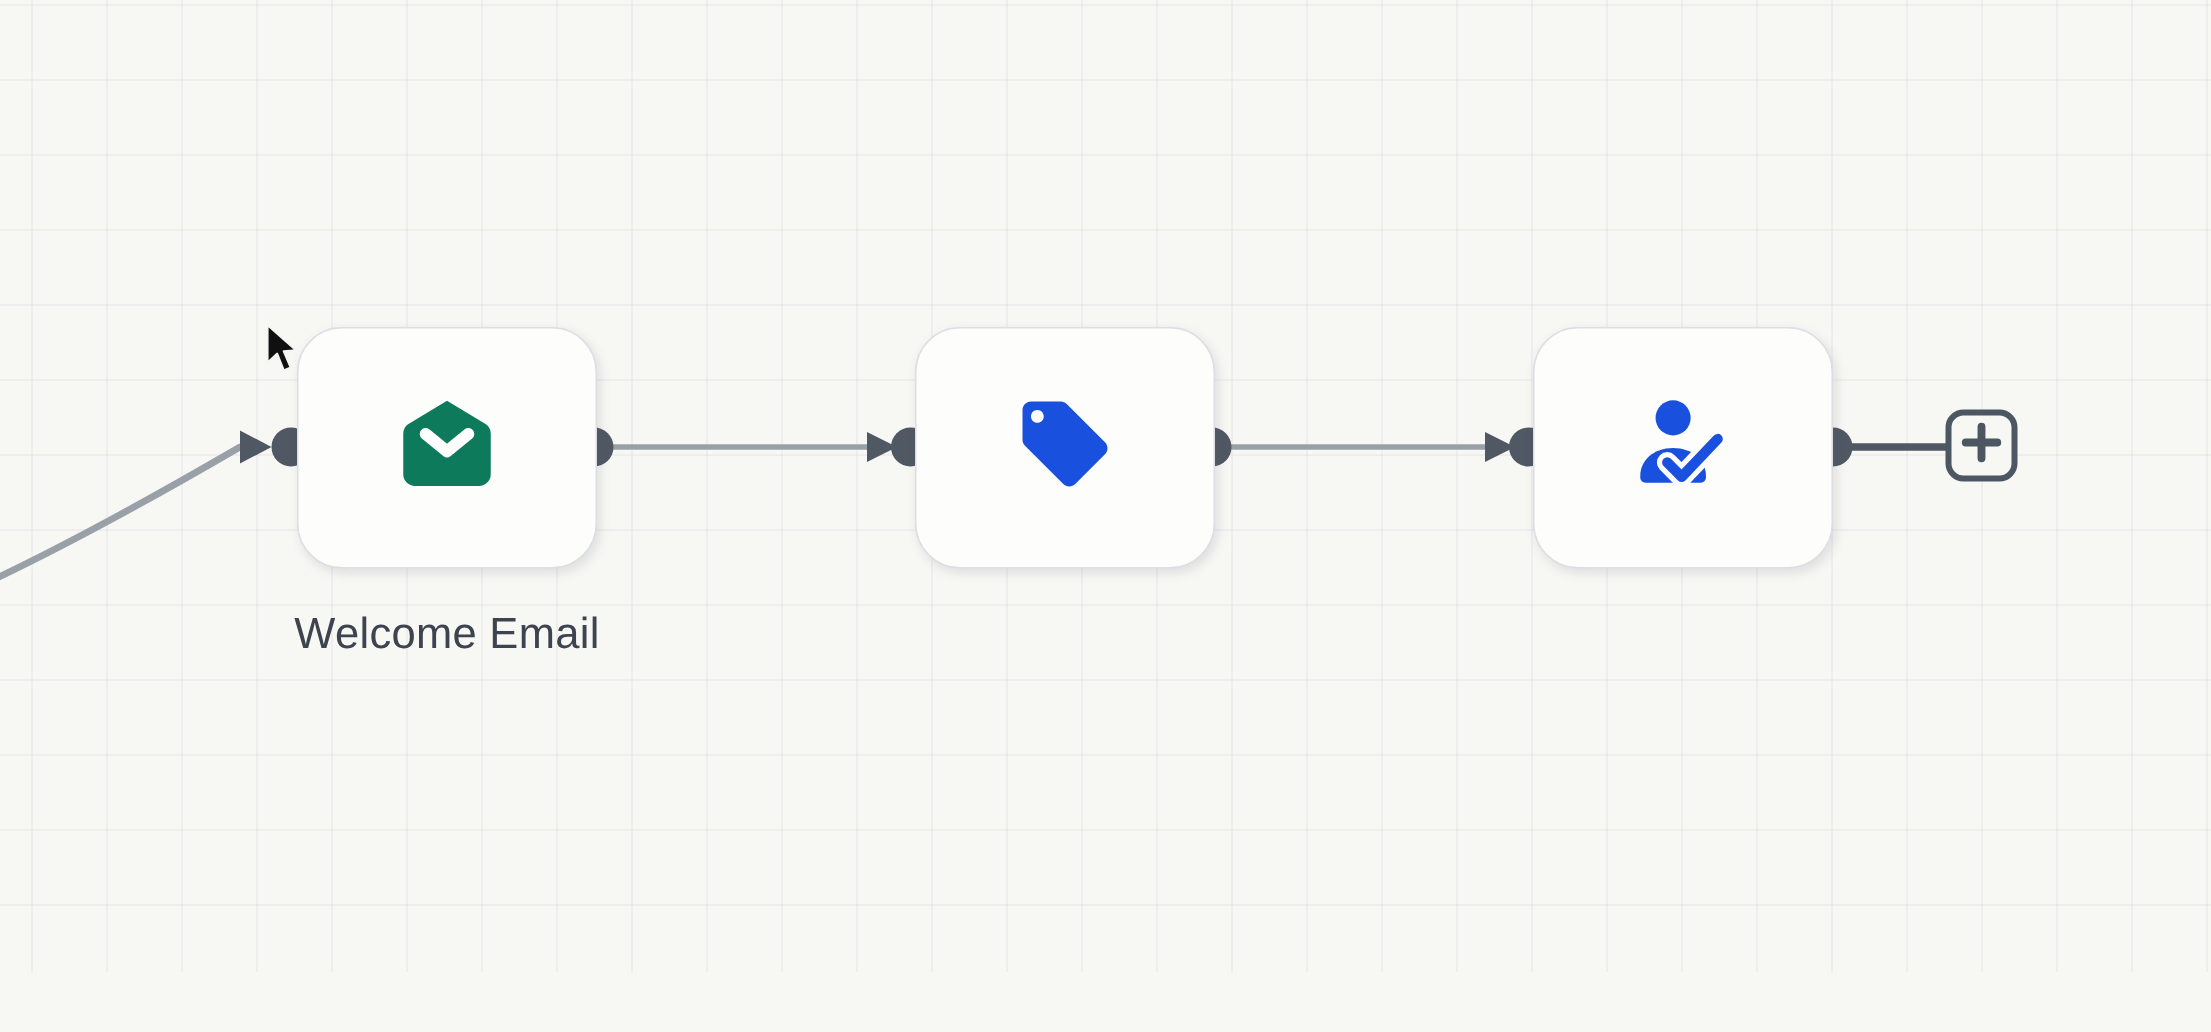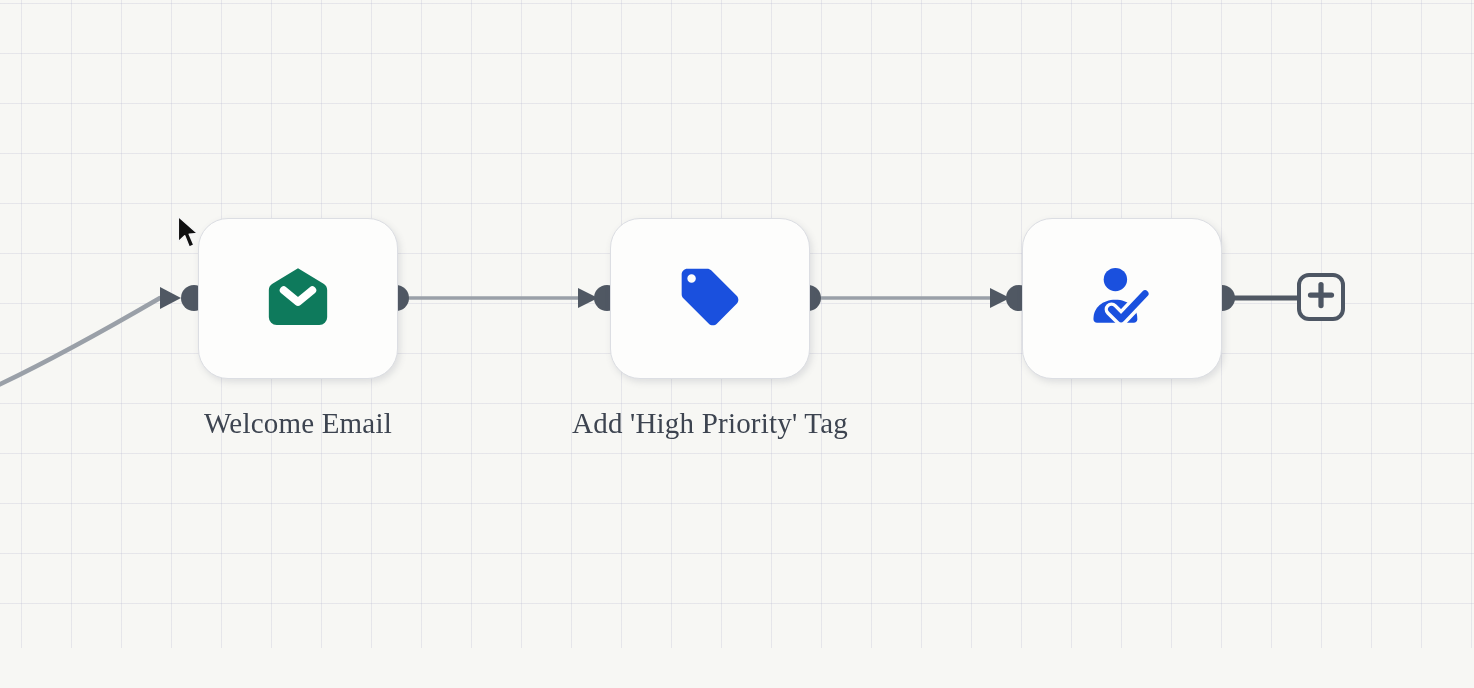--- a/index.html
+++ b/index.html
@@ -17,21 +17,21 @@
   *{box-sizing:border-box;margin:0;padding:0;}
   html,body{width:1474px;height:688px;overflow:hidden;background:var(--canvas-bg);}
   .canvas{
     position:relative;width:1474px;height:648px;
     background-color:var(--canvas-bg);
     background-image:
       linear-gradient(to right, var(--grid-line) 1px, transparent 1px),
       linear-gradient(to bottom, var(--grid-line) 1px, transparent 1px);
     background-size:50px 50px,50px 50px;
     background-position:21px 0px,0px 3px;
-    font-family:Liberation Serif, serif;
+    font-family:Liberation Sans, sans-serif;
   }
   .connections{position:absolute;left:0;top:0;width:1474px;height:688px;}
   .node{
     position:absolute;width:200px;height:161px;top:218px;
     background:var(--node-bg);
     border:1px solid var(--node-border);
     border-radius:30px;
     box-shadow:2px 3px 7px rgba(90,95,110,0.16);
     display:flex;align-items:center;justify-content:center;
   }
@@ -102,21 +102,20 @@
       <svg width="72" height="72" viewBox="0 0 24 24" xmlns="http://www.w3.org/2000/svg">
         <circle cx="9.8" cy="6.2" r="3.9" fill="#1a50de"></circle>
         <path d="M9.8 12.9 C5.5 12.9 2.5 15.6 2.5 19.1 V19.4 C2.5 20.1 3 20.6 3.7 20.6 H15.9 C16.6 20.6 17.1 20.1 17.1 19.4 V19.1 C17.1 15.6 14.1 12.9 9.8 12.9 Z" fill="#1a50de"></path>
         <polyline points="8.5,16.1 11.7,19.3 19.7,10.9" fill="none" stroke="#fdfdfc" stroke-width="4.6" stroke-linecap="round" stroke-linejoin="round"></polyline>
         <polyline points="8.5,16.1 11.7,19.3 19.7,10.9" fill="none" stroke="#1a50de" stroke-width="2.3" stroke-linecap="round" stroke-linejoin="round"></polyline>
       </svg>
     </span>
   </div>
 
   <div class="node-label label-1">Welcome Email</div>
-  <div class="node-label label-2">Add 'High Priority' Tag</div>
 
   <div class="plus-button">
     <span>
       <svg width="30" height="30" viewBox="0 0 24 24" xmlns="http://www.w3.org/2000/svg">
         <line x1="12" y1="3.6" x2="12" y2="20.4" stroke="#4d5663" stroke-width="4.2" stroke-linecap="round"></line>
         <line x1="3.6" y1="12" x2="20.4" y2="12" stroke="#4d5663" stroke-width="4.2" stroke-linecap="round"></line>
       </svg>
     </span>
   </div>
 

